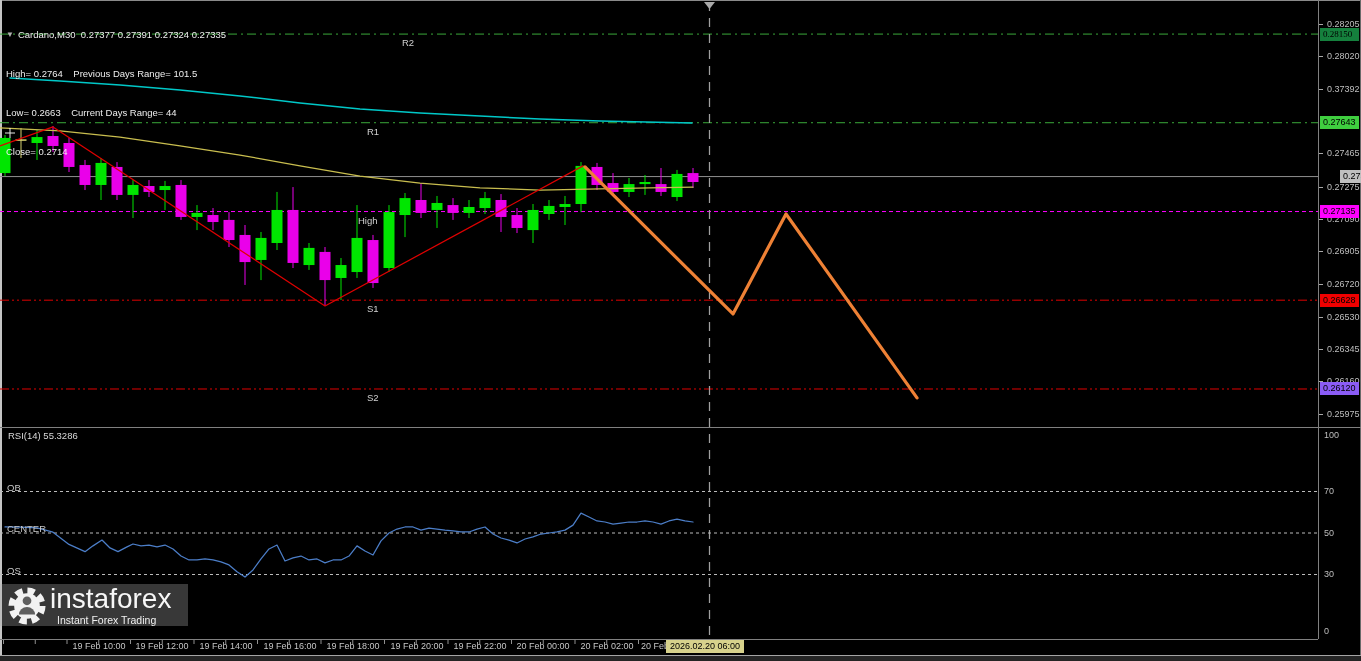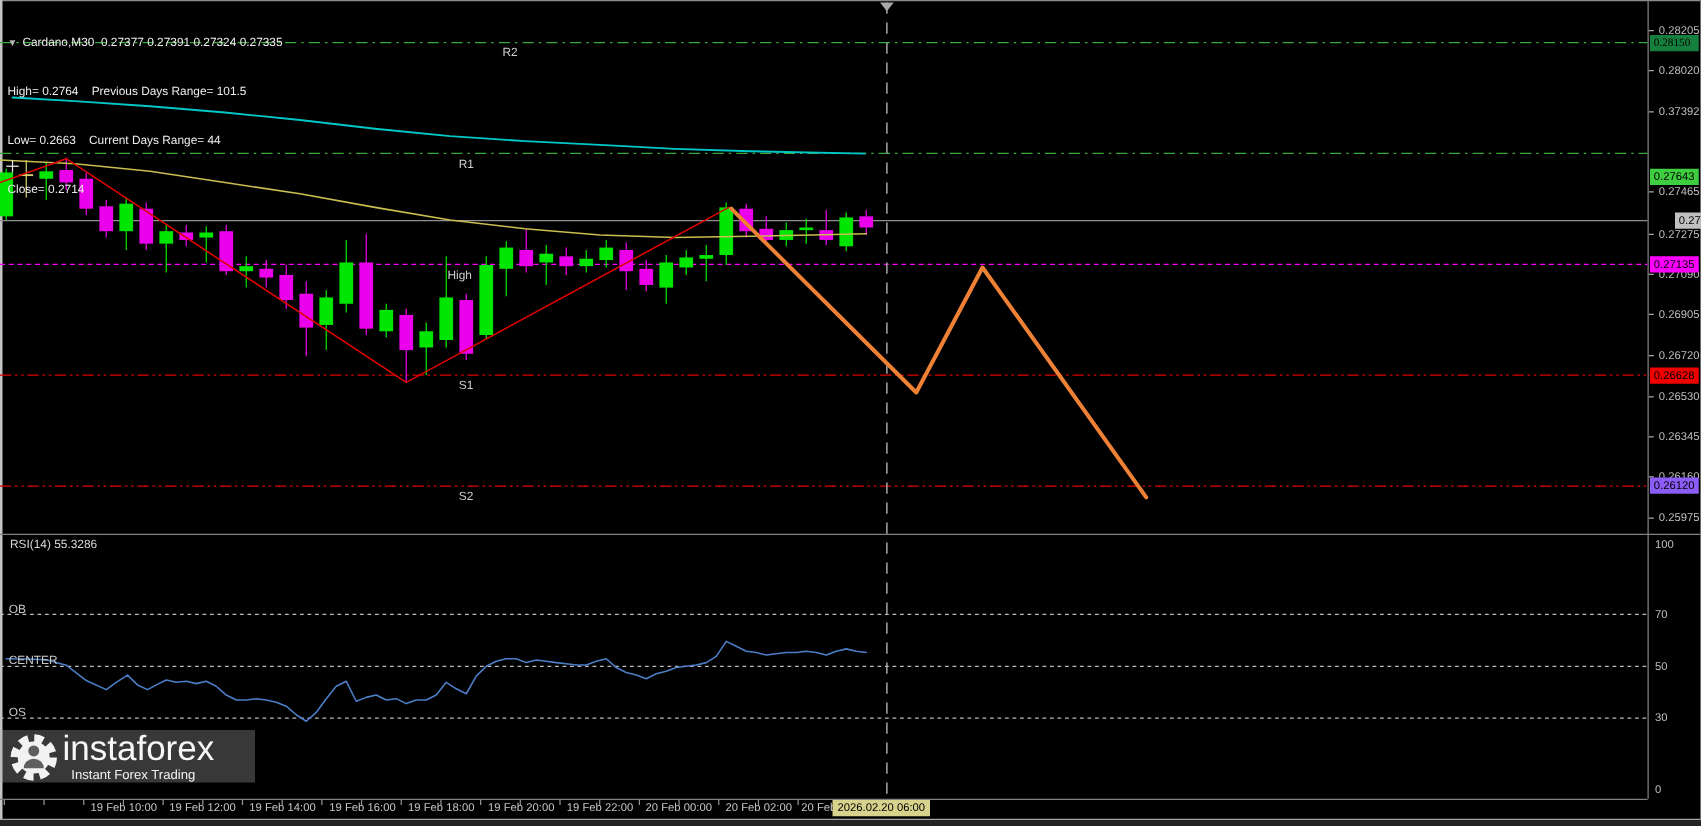--- a/index.html
+++ b/index.html
@@ -14,21 +14,21 @@
   .lvl-label{color:#D0D0D0;font-size:9.5px;}
   .rsi-info{left:8px;top:430px;color:#D8D8D8;font-size:9.5px;}
   .zone-label{color:#C8C8C8;font-size:9.5px;}
   .ptick{color:#BEBEBE;font-size:9px;line-height:11px;}
   .pdash{background:#A8A8A8;width:4px;height:1px;}
   .badge{font-size:9px;line-height:13px;height:13px;color:#000;padding:0 3px;min-width:39px;}
   .tlabel{color:#C6C6C6;font-size:9px;white-space:nowrap;transform:translateX(-50%);top:641px;}
   .trunc{color:#C6C6C6;font-size:9px;white-space:nowrap;overflow:hidden;width:26px;top:641px;left:641px;}
   .datebox{top:640px;left:666px;height:13px;line-height:13px;font-size:9px;color:#000;
            background:#D7D28C;padding:0 4px;white-space:nowrap;}
-  .logo{left:0;top:584px;width:204px;height:42px;background:rgba(175,175,175,.32);}
+  .logo{left:0;top:584px;width:188px;height:42px;background:rgba(175,175,175,.32);}
   .logo-name{position:absolute;left:50px;top:-1px;color:#F7F7F7;font-size:28px;letter-spacing:0px;font-weight:400;}
   .logo-tag{position:absolute;left:57px;top:30px;color:#F0F0F0;font-size:10.5px;}
   .gear{position:absolute;left:8px;top:3px;}
   .bstrip{left:0;top:656px;width:1361px;height:5px;background:#242424;}
 </style>
 </head>
 <body>
 
 <div class="win">
 
@@ -213,21 +213,21 @@
       <div class="abs ptick" style="left: 1327px; top: 278.591px;">0.26720</div>
       <div class="abs pdash" style="left: 1319px; top: 316.808px;"></div>
       <div class="abs ptick" style="left: 1327px; top: 311.808px;">0.26530</div>
       <div class="abs pdash" style="left: 1319px; top: 349.15px;"></div>
       <div class="abs ptick" style="left: 1327px; top: 344.15px;">0.26345</div>
       <div class="abs pdash" style="left: 1319px; top: 381.493px;"></div>
       <div class="abs ptick" style="left: 1327px; top: 376.493px;">0.26160</div>
       <div class="abs pdash" style="left: 1319px; top: 413.836px;"></div>
       <div class="abs ptick" style="left: 1327px; top: 408.836px;">0.25975</div>
       <div class="abs badge" style="left: 1320px; top: 27.5909px; background: #15803d; font-family: Liberation Serif, serif;">0.28150</div>
-      <div class="abs badge" style="left: 1320px; top: 116.227px; background: rgb(63, 206, 63); margin-top: 19px;">0.27643</div>
+      <div class="abs badge" style="left: 1320px; top: 116.227px; background: rgb(63, 206, 63);">0.27643</div>
       <div class="abs badge" style="left: 1320px; top: 170.073px; background: rgb(192, 192, 192); margin-left: 20px;">0.27335</div>
       <div class="abs badge" style="left: 1320px; top: 205.038px; background: rgb(255, 0, 255);">0.27135</div>
       <div class="abs badge" style="left: 1320px; top: 293.675px; background: rgb(240, 0, 0);">0.26628</div>
       <div class="abs badge" style="left: 1320px; top: 382.486px; background: #8b5cf6;">0.26120</div>
     </div>
   <div id="rsi-axis">
       <div class="abs ptick" style="left: 1324px; top: 429.5px;">100</div>
       <div class="abs ptick" style="left: 1324px; top: 486px;">70</div>
       <div class="abs ptick" style="left: 1324px; top: 527.5px;">50</div>
       <div class="abs ptick" style="left: 1324px; top: 569px;">30</div>

